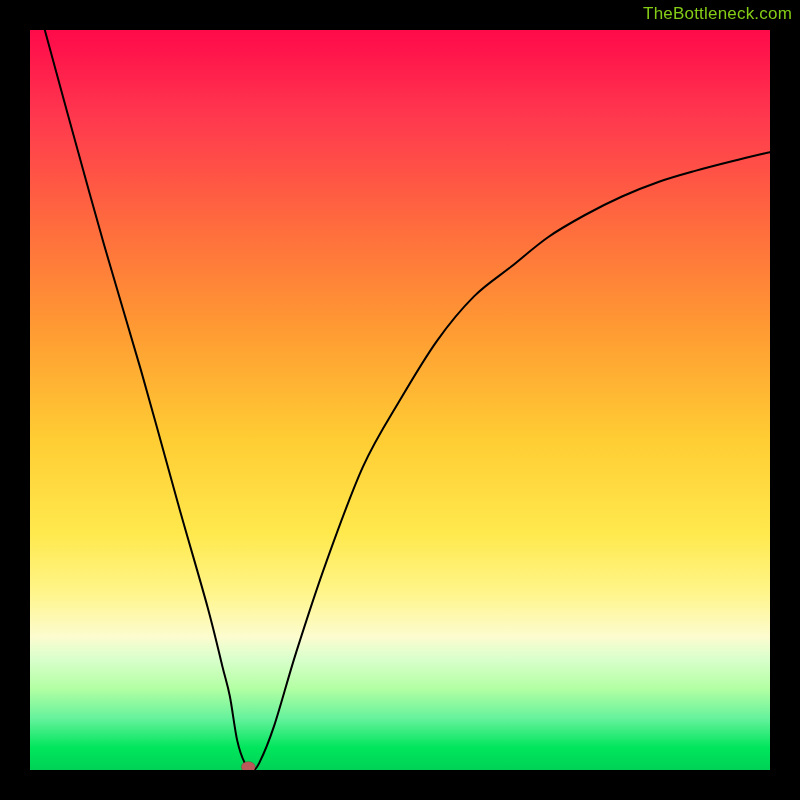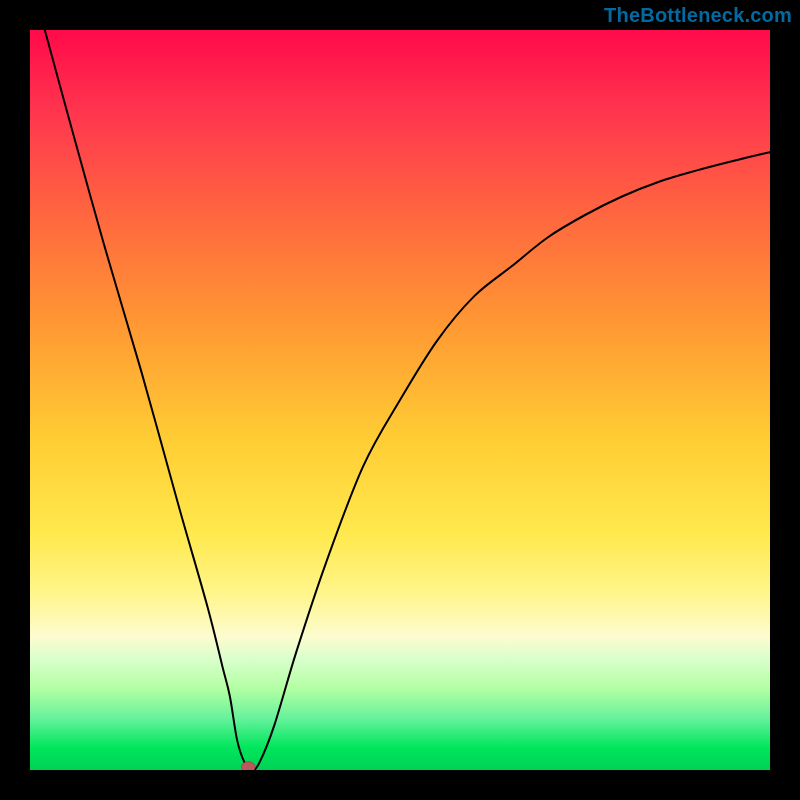--- a/index.html
+++ b/index.html
@@ -55,23 +55,23 @@
   }
   .marker {
     fill: #b95959;
     stroke: rgba(0,0,0,0.3);
     stroke-width: 0.5;
   }
   .attribution {
     position: absolute;
     top: 4px;
     right: 8px;
-    color: #0369a1;
-    font-size: 20px;
-    font-weight: 700;
+    color: #84cc16;
+    font-size: 17px;
+    font-weight: 400;
     letter-spacing: 0.2px;
     user-select: none;
   }
 </style>
 </head>
 <body>
 
 <div class="stage">
   <div class="attribution">TheBottleneck.com</div>
 

